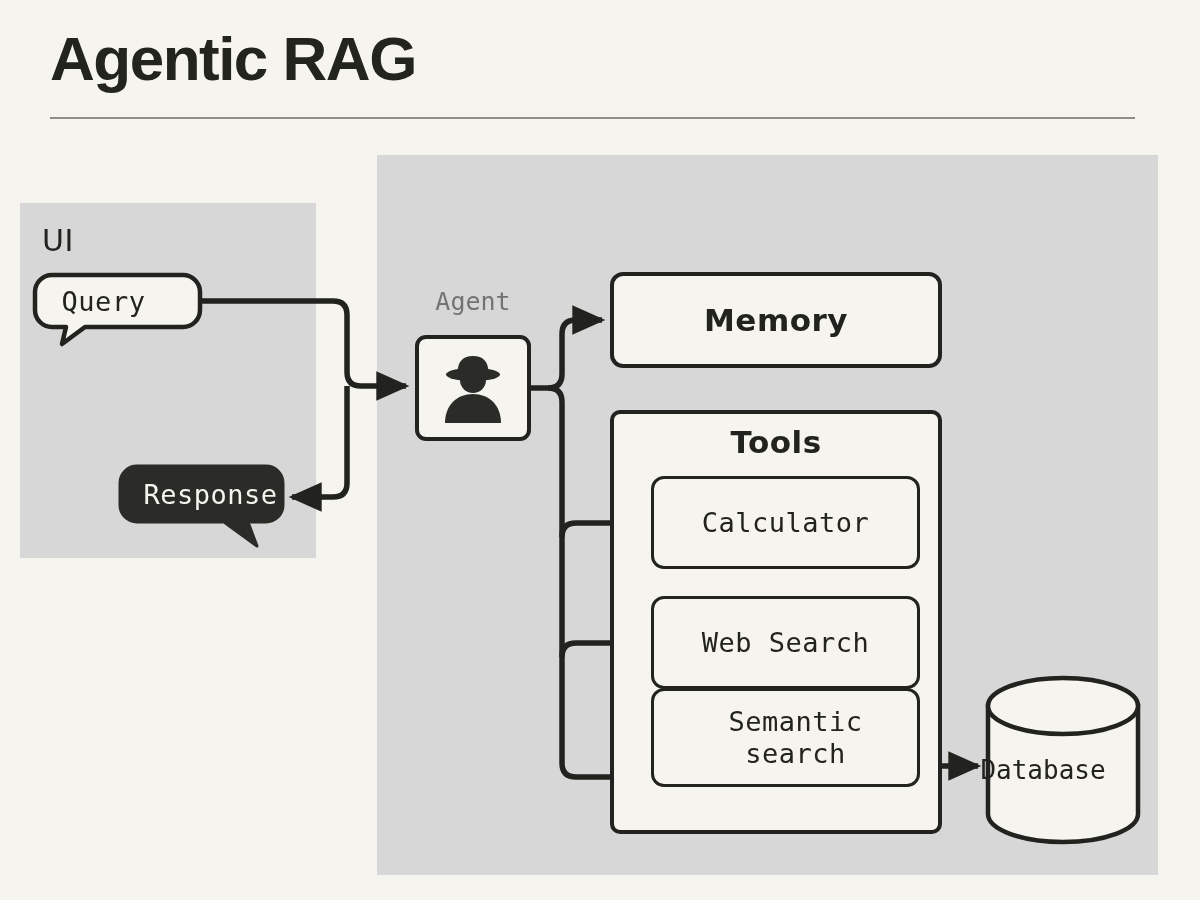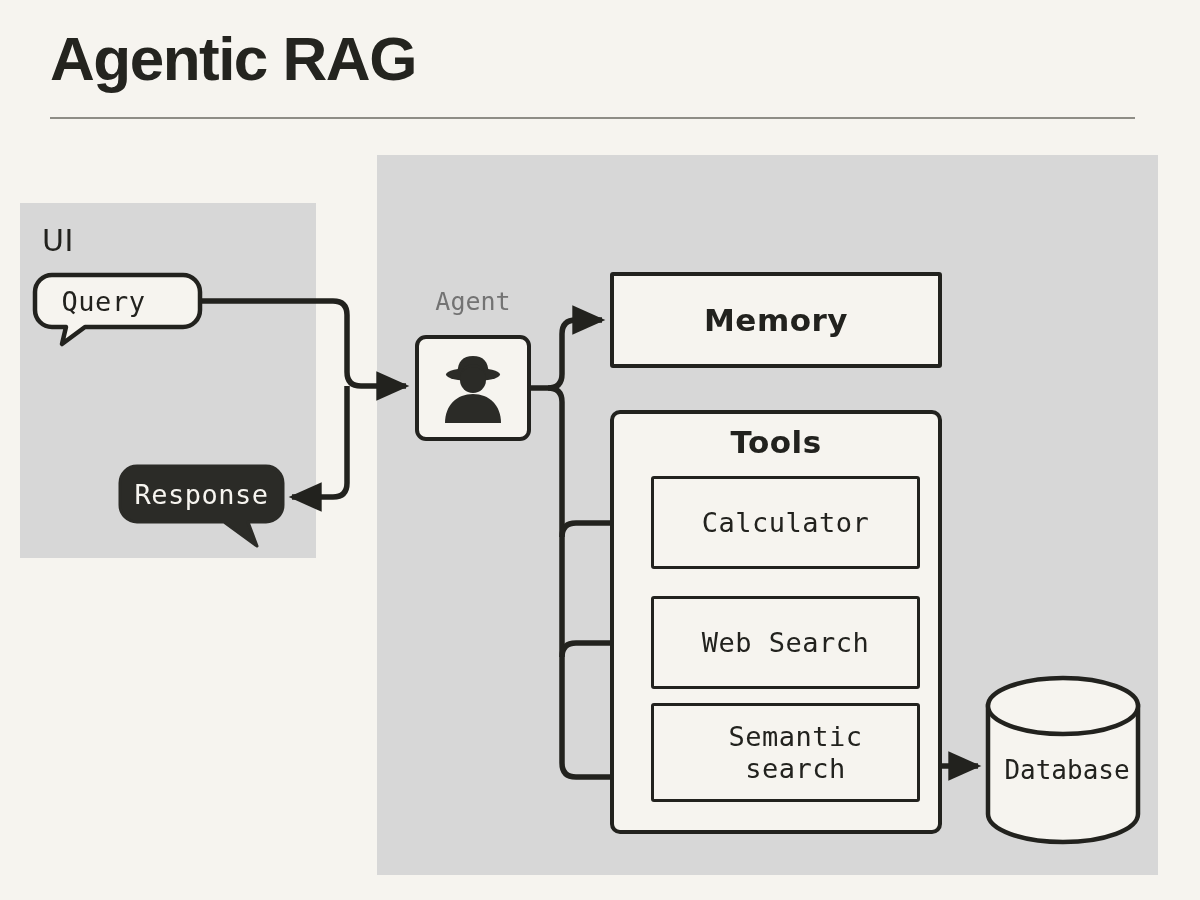--- a/index.html
+++ b/index.html
@@ -89,21 +89,21 @@
     width: 1200px;
     height: 900px;
     pointer-events: none;
   }
 
   
   .node-box {
     position: absolute;
     background: #f6f4ef;
     border: 4px solid #22221e;
-    border-radius: 3px;
+    border-radius: 13px;
     box-sizing: border-box;
     display: flex;
     align-items: center;
     justify-content: center;
     text-align: center;
     color: #22221e;
   }
   .node-box.thin {
     border-width: 3px;
   }
@@ -179,28 +179,28 @@
     height: 93px;
   }
   #tool-websearch {
     left: 651px;
     top: 596px;
     width: 269px;
     height: 93px;
   }
   #tool-semantic {
     left: 651px;
-    top: 703px;
+    top: 688px;
     width: 269px;
     height: 99px;
     padding-left: 20px;
   }
   #database-label {
     position: absolute;
-    left: 992px;
+    left: 968px;
     top: 755px;
     width: 150px;
     text-align: center;
     font-family: "DejaVu Sans Mono", monospace;
     font-size: 26px;
     font-weight: 300;
     color: #22221e;
     white-space: nowrap;
   }
   #query-text {
@@ -213,21 +213,21 @@
     align-items: center;
     justify-content: center;
     font-family: "DejaVu Sans Mono", monospace;
     font-size: 27px;
     font-weight: 300;
     color: #22221e;
     letter-spacing: 0.5px;
   }
   #response-text {
     position: absolute;
-    left: 120px;
+    left: 129px;
     top: 466px;
     width: 163px;
     height: 56px;
     display: flex;
     align-items: center;
     justify-content: center;
     font-family: "DejaVu Sans Mono", monospace;
     font-size: 27px;
     font-weight: 300;
     color: #f6f4ef;

